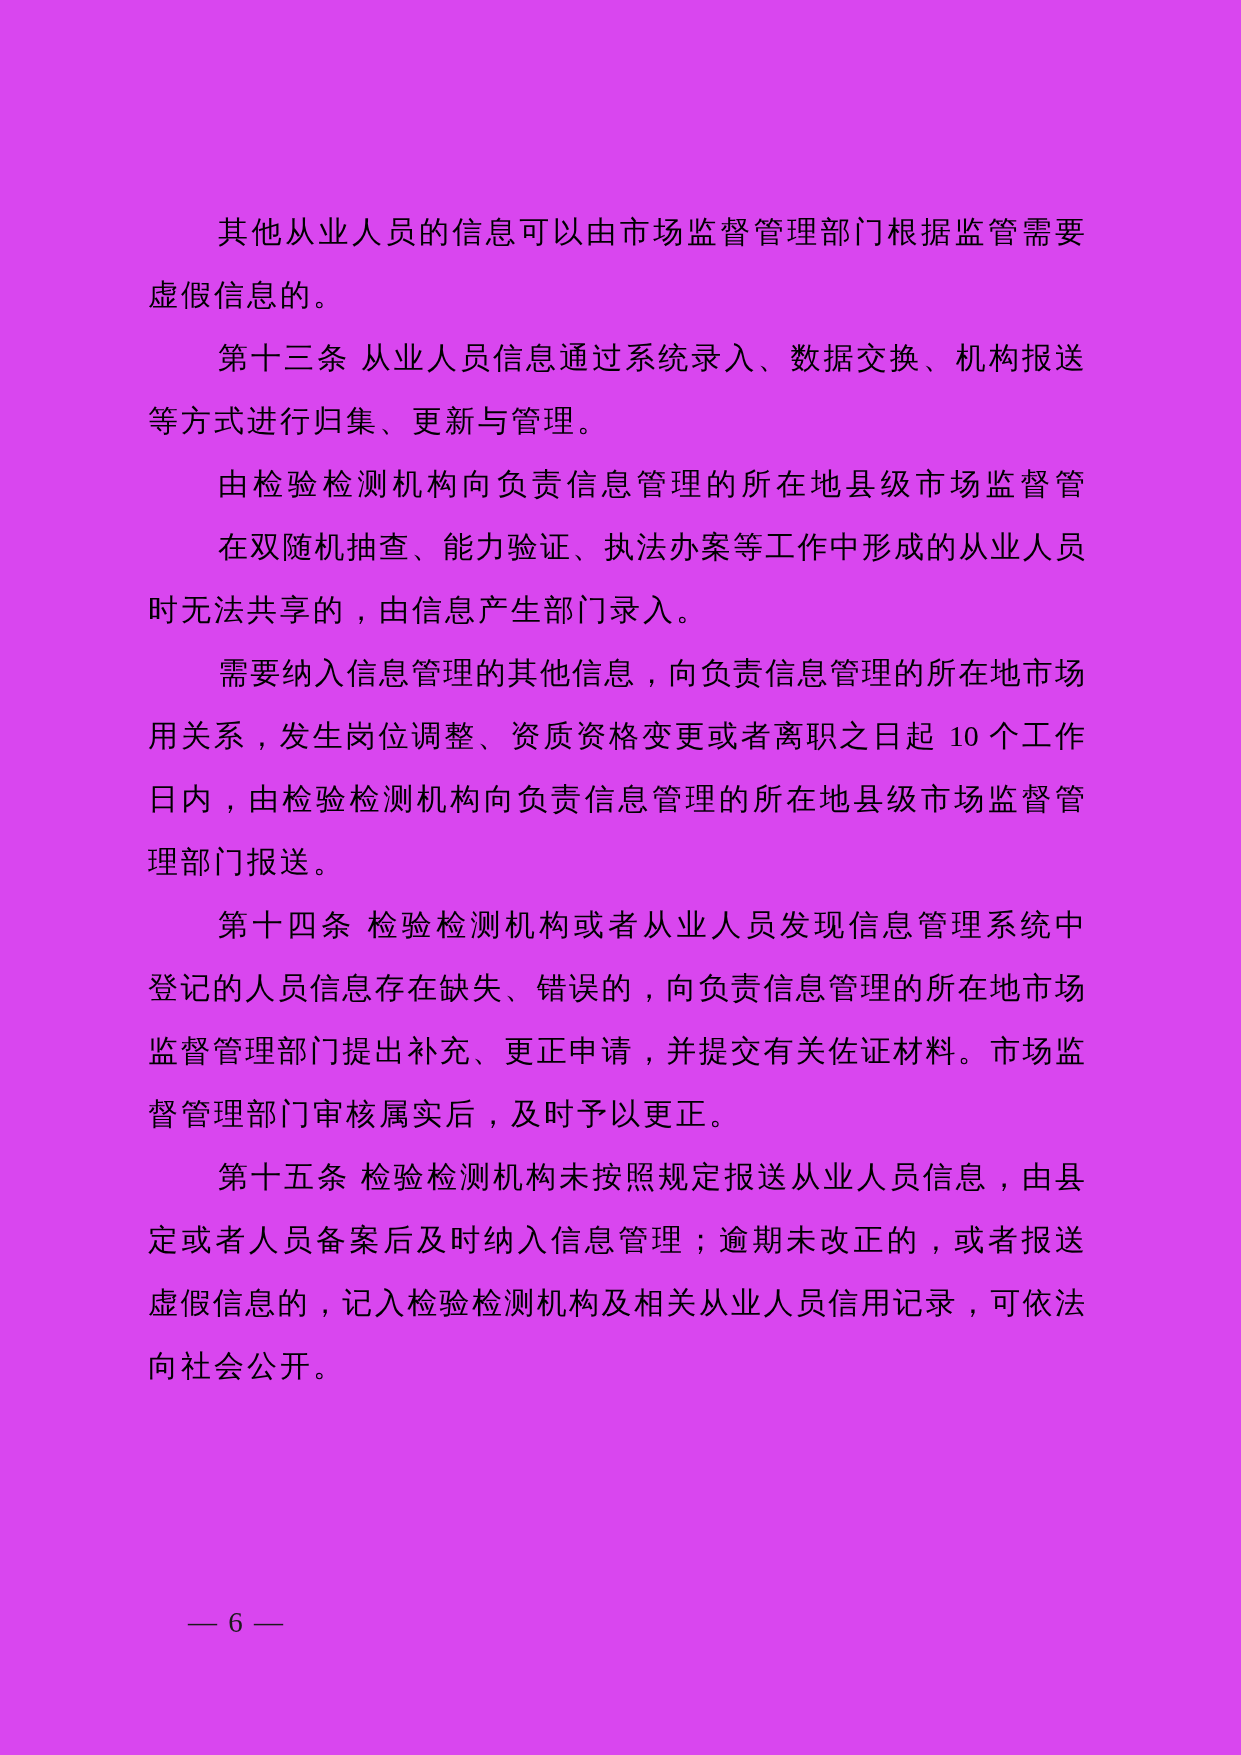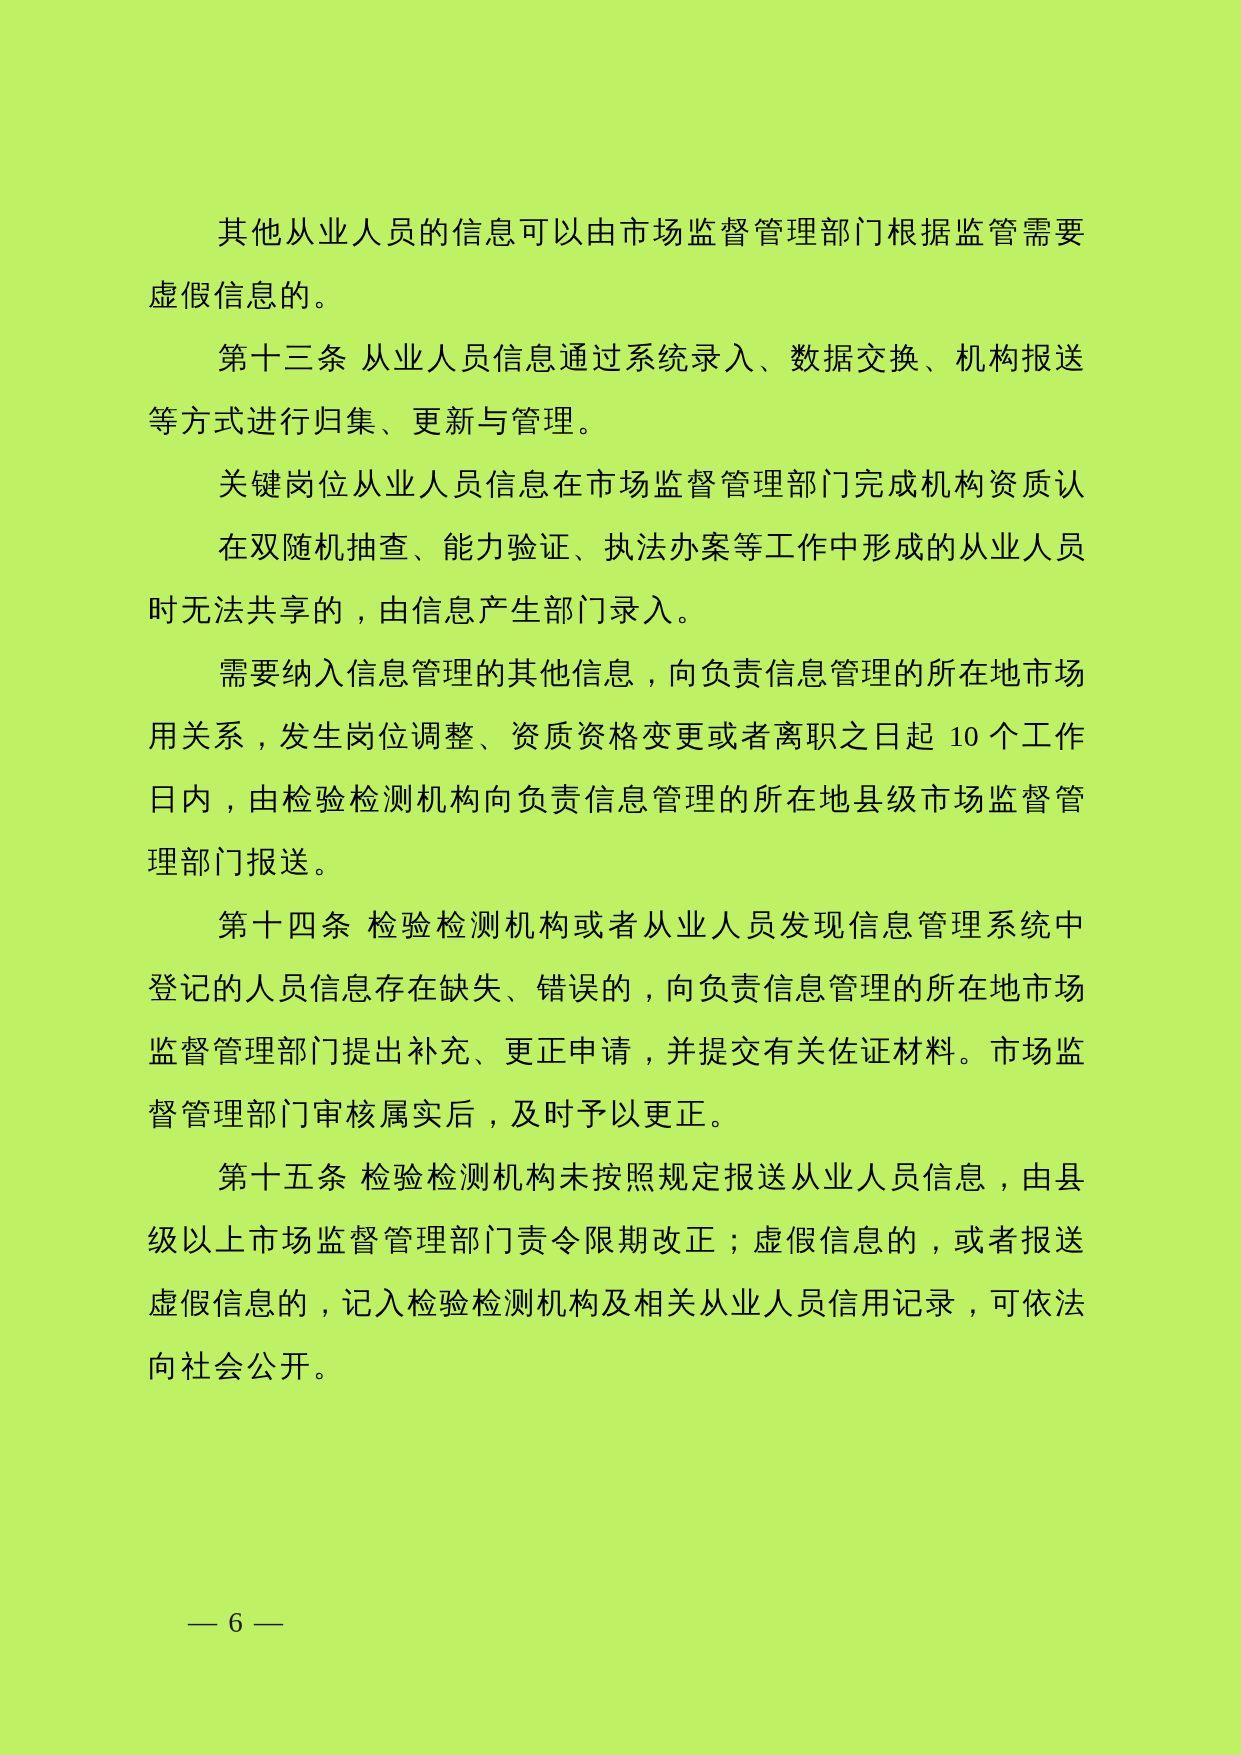--- a/index.html
+++ b/index.html
@@ -10,21 +10,21 @@
     width: 1241px;
     height: 1755px;
     position: relative;
     background: #ffffff;
     color: #000000;
     font-family: "Liberation Serif", serif;
   }
   .page {
     position: absolute;
     inset: 0;
-    background: #bef264;
+    background: #d946ef;
   }
   .content {
     position: absolute;
     left: 148px;
     top: 200px;
     width: 937px;
   }
   .line {
     height: 63px;
     line-height: 63px;
@@ -59,30 +59,30 @@
 </style>
 </head>
 <body>
 
 <div class="page">
   <div class="content">
       <div class="line fill indent"><span>其他从业人员的信息可以由市场监督管理部门根据监管需要</span></div>
       <div class="line nofill"><span>虚假信息的。</span></div>
       <div class="line fill indent"><b>第十三条</b><span> 从业人员信息通过系统录入、数据交换、机构报送</span></div>
       <div class="line nofill"><span>等方式进行归集、更新与管理。</span></div>
-      <div class="line fill indent"><span>关键岗位从业人员信息在市场监督管理部门完成机构资质认</span></div>
+      <div class="line fill indent"><span>由检验检测机构向负责信息管理的所在地县级市场监督管</span></div>
       <div class="line fill indent"><span>在双随机抽查、能力验证、执法办案等工作中形成的从业人员</span></div>
       <div class="line nofill"><span>时无法共享的，由信息产生部门录入。</span></div>
       <div class="line fill indent"><span>需要纳入信息管理的其他信息，向负责信息管理的所在地市场</span></div>
       <div class="line fill"><span>用关系，发生岗位调整、资质资格变更或者离职之日起 10 个工作</span></div>
       <div class="line fill"><span>日内，由检验检测机构向负责信息管理的所在地县级市场监督管</span></div>
       <div class="line nofill"><span>理部门报送。</span></div>
       <div class="line fill indent"><b>第十四条</b><span> 检验检测机构或者从业人员发现信息管理系统中</span></div>
       <div class="line fill"><span>登记的人员信息存在缺失、错误的，向负责信息管理的所在地市场</span></div>
       <div class="line fill"><span>监督管理部门提出补充、更正申请，并提交有关佐证材料。市场监</span></div>
       <div class="line nofill"><span>督管理部门审核属实后，及时予以更正。</span></div>
       <div class="line fill indent"><b>第十五条</b><span> 检验检测机构未按照规定报送从业人员信息，由县</span></div>
-      <div class="line fill"><span>级以上市场监督管理部门责令限期改正；虚假信息的，或者报送</span></div>
+      <div class="line fill"><span>定或者人员备案后及时纳入信息管理；逾期未改正的，或者报送</span></div>
       <div class="line fill"><span>虚假信息的，记入检验检测机构及相关从业人员信用记录，可依法</span></div>
       <div class="line nofill"><span>向社会公开。</span></div>
     </div>
   <div class="footer">— 6 —</div>
 </div>
 
 </body></html>

